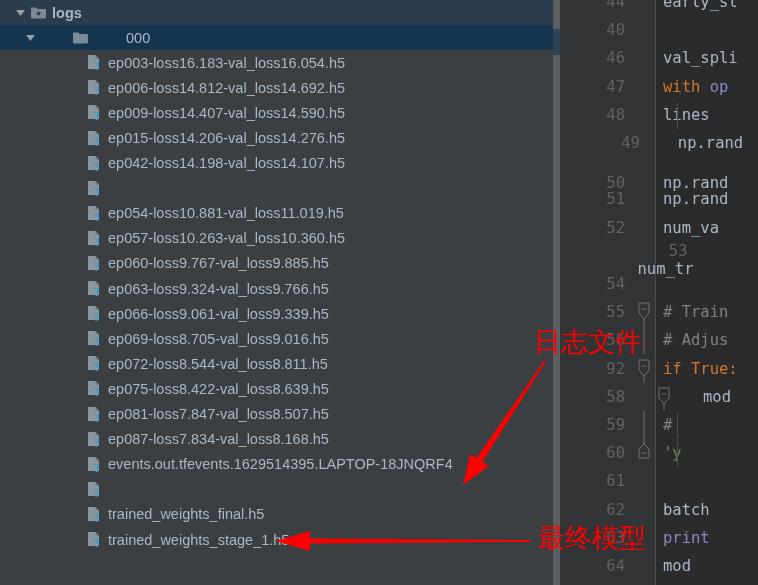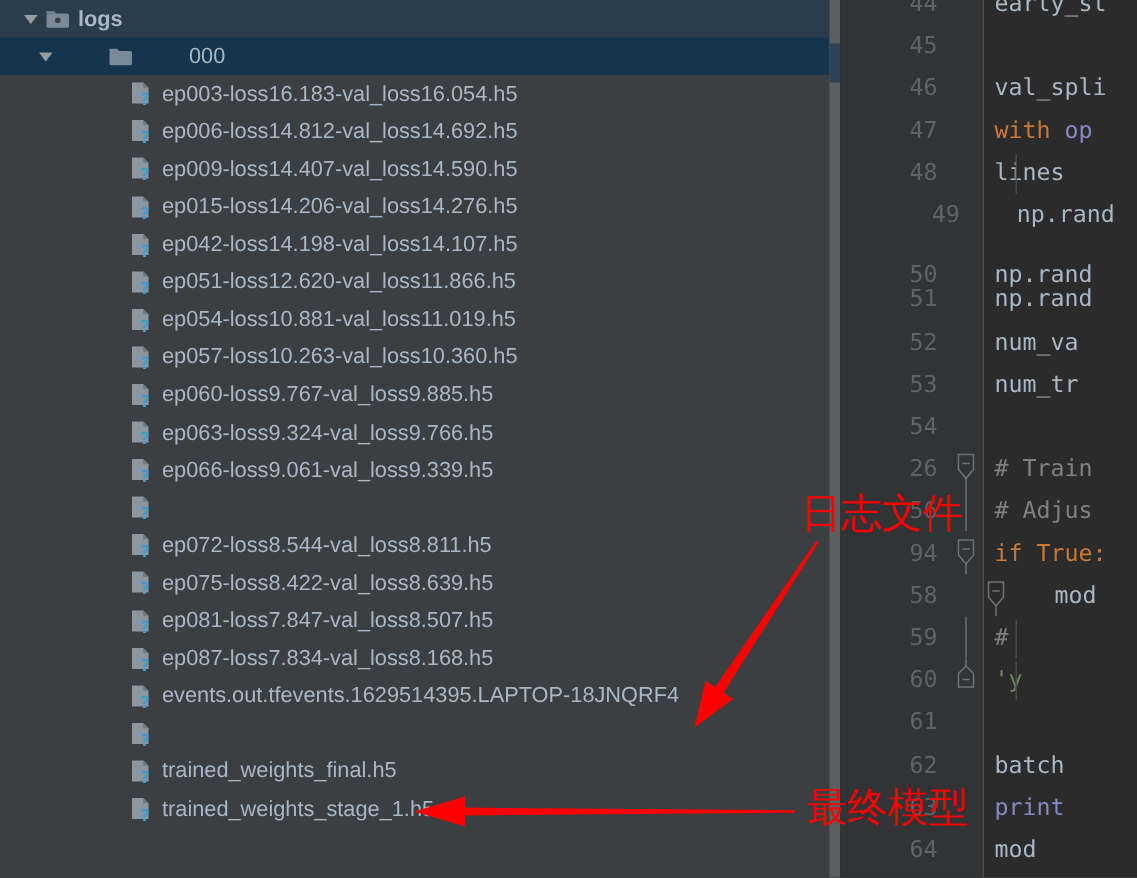--- a/index.html
+++ b/index.html
@@ -241,21 +241,20 @@
       </div>
       <div class="tree-row indent-2">
         <span class="twisty"></span>
         <span class="icon-box">
           <svg width="16" height="17" viewBox="0 0 16 17">
             <path d="M2 1 L9.5 1 L13 4.5 L13 15 L2 15 Z" fill="#8b969f"></path>
             <path d="M9.5 1 L13 4.5 L9.5 4.5 Z" fill="#6d7780"></path>
             <text x="7.5" y="16" font-size="11" font-family="&quot;DejaVu Sans&quot;, sans-serif" font-weight="bold" fill="#3b9dd6">?</text>
           </svg>
         </span>
-        <span class="tree-label">ep051-loss12.620-val_loss11.866.h5</span>
       </div>
       <div class="tree-row indent-2">
         <span class="twisty"></span>
         <span class="icon-box">
           <svg width="16" height="17" viewBox="0 0 16 17">
             <path d="M2 1 L9.5 1 L13 4.5 L13 15 L2 15 Z" fill="#8b969f"></path>
             <path d="M9.5 1 L13 4.5 L9.5 4.5 Z" fill="#6d7780"></path>
             <text x="7.5" y="16" font-size="11" font-family="&quot;DejaVu Sans&quot;, sans-serif" font-weight="bold" fill="#3b9dd6">?</text>
           </svg>
         </span>
@@ -307,20 +306,21 @@
       </div>
       <div class="tree-row indent-2">
         <span class="twisty"></span>
         <span class="icon-box">
           <svg width="16" height="17" viewBox="0 0 16 17">
             <path d="M2 1 L9.5 1 L13 4.5 L13 15 L2 15 Z" fill="#8b969f"></path>
             <path d="M9.5 1 L13 4.5 L9.5 4.5 Z" fill="#6d7780"></path>
             <text x="7.5" y="16" font-size="11" font-family="&quot;DejaVu Sans&quot;, sans-serif" font-weight="bold" fill="#3b9dd6">?</text>
           </svg>
         </span>
+        <span class="tree-label">ep069-loss8.705-val_loss9.016.h5</span>
       </div>
       <div class="tree-row indent-2">
         <span class="twisty"></span>
         <span class="icon-box">
           <svg width="16" height="17" viewBox="0 0 16 17">
             <path d="M2 1 L9.5 1 L13 4.5 L13 15 L2 15 Z" fill="#8b969f"></path>
             <path d="M9.5 1 L13 4.5 L9.5 4.5 Z" fill="#6d7780"></path>
             <text x="7.5" y="16" font-size="11" font-family="&quot;DejaVu Sans&quot;, sans-serif" font-weight="bold" fill="#3b9dd6">?</text>
           </svg>
         </span>
@@ -410,21 +410,21 @@
 
   <div id="editor-panel">
     <div id="gutter"></div>
     <div id="gutter-sep"></div>
   <div class="code-line" style="top: -12px;">
         <span class="lineno">44</span>
         <span class="fold-slot"></span>
         <span class="code-text"><span class="tok-id">early_st</span></span>
       </div>
       <div class="code-line" style="top: 16.2px;">
-        <span class="lineno">45</span>
+        <span class="lineno">40</span>
         <span class="fold-slot"></span>
         <span class="code-text"></span>
       </div>
       <div class="code-line" style="top: 44.4px;">
         <span class="lineno">46</span>
         <span class="fold-slot"></span>
         <span class="code-text"><span class="tok-id">val_spli</span></span>
       </div>
       <div class="code-line" style="top: 72.6px;">
         <span class="lineno">47</span>
@@ -450,52 +450,52 @@
       <div class="code-line" style="top: 185.4px;">
         <span class="lineno">51</span>
         <span class="fold-slot"></span>
         <span class="code-text"><span class="tok-id">np.rand</span></span>
       </div>
       <div class="code-line" style="top: 213.6px;">
         <span class="lineno">52</span>
         <span class="fold-slot"></span>
         <span class="code-text"><span class="tok-id">num_va</span></span>
       </div>
-      <div class="code-line" style="top: 241.8px;">
+      <div class="code-line" style="top: 241.8px; flex-direction: column;">
         <span class="lineno">53</span>
         <span class="fold-slot"></span>
         <span class="code-text"><span class="tok-id">num_tr</span></span>
       </div>
       <div class="code-line" style="top: 270px;">
         <span class="lineno">54</span>
         <span class="fold-slot"></span>
         <span class="code-text"></span>
       </div>
       <div class="code-line" style="top: 298.2px;">
-        <span class="lineno">26</span>
+        <span class="lineno">55</span>
         <span class="fold-slot">
           <svg width="16" height="28" viewBox="0 0 16 28">
             <path d="M3 5 L13 5 L13 15 L8 21 L3 15 Z" fill="none" stroke="#6e7174"></path>
             <line x1="5.5" y1="11" x2="10.5" y2="11" stroke="#6e7174"></line>
             <line x1="8" y1="21" x2="8" y2="28" stroke="#6e7174"></line>
           </svg>
         </span>
         <span class="code-text"><span class="tok-cm"># Train</span></span>
       </div>
       <div class="code-line" style="top: 326.4px;">
         <span class="lineno">56</span>
         <span class="fold-slot">
           <svg width="16" height="28" viewBox="0 0 16 28">
             <line x1="8" y1="0" x2="8" y2="28" stroke="#6e7174"></line>
           </svg>
         </span>
         <span class="code-text"><span class="tok-cm"># Adjus</span></span>
       </div>
       <div class="code-line" style="top: 354.6px;">
-        <span class="lineno">94</span>
+        <span class="lineno">92</span>
         <span class="fold-slot">
           <svg width="16" height="28" viewBox="0 0 16 28">
             <path d="M3 5 L13 5 L13 15 L8 21 L3 15 Z" fill="none" stroke="#6e7174"></path>
             <line x1="5.5" y1="11" x2="10.5" y2="11" stroke="#6e7174"></line>
             <line x1="8" y1="21" x2="8" y2="28" stroke="#6e7174"></line>
           </svg>
         </span>
         <span class="code-text"><span class="tok-kw">if True:</span></span>
       </div>
       <div class="code-line" style="top: 382.8px; gap: 20px;">

